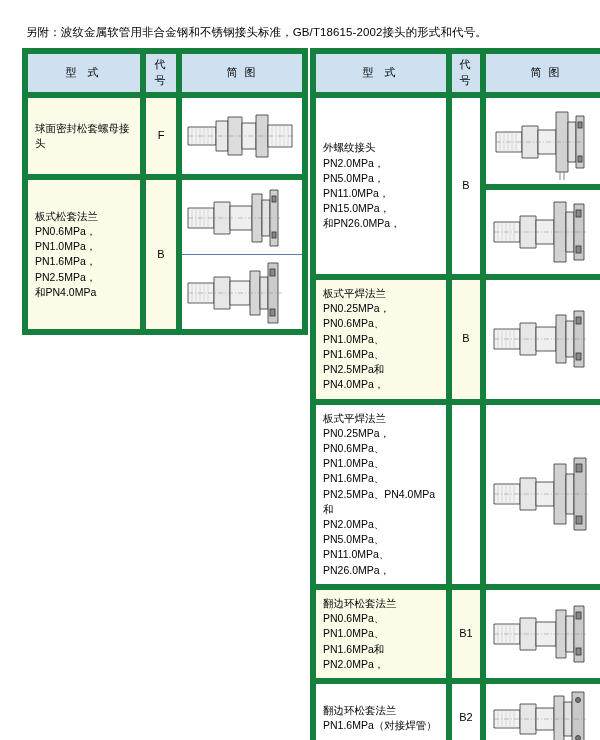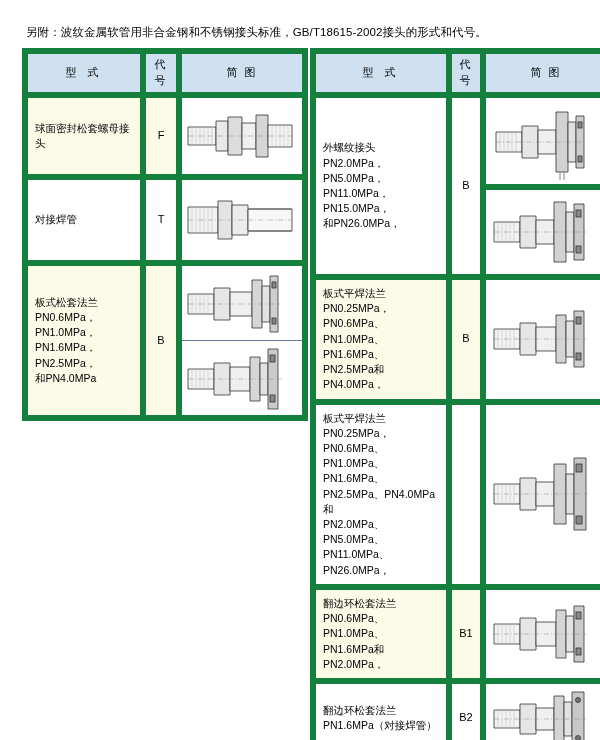--- a/index.html
+++ b/index.html
@@ -136,39 +136,20 @@
                 <path d="M86 26 h24 v22 H86 z" fill="#f4f4f4"></path>
                 <path d="M90 26 v22 M94 26 v22 M98 26 v22 M102 26 v22 M106 26 v22" stroke="#bbb" stroke-width="0.5"></path>
                 <path d="M6 37 h104" stroke="#888" stroke-dasharray="5,2,1,2" stroke-width="0.5"></path>
               </g>
             </svg>
           </td>
         </tr>
 
 
 
-        <tr class="plain" style="height:86px">
-          <td class="name">
-            <span class="nm-line">对接焊管</span>
-          </td>
-          <td class="code">T</td>
-          <td class="pic">
-            <svg width="120" height="78" viewBox="0 0 120 78">
-              <g stroke="#333" fill="none" stroke-width="0.8">
-                <path d="M6 26 h30 v26 H6 z" fill="#f2f2f2"></path>
-                <path d="M10 26 v26 M14 26 v26 M18 26 v26 M22 26 v26 M26 26 v26 M30 26 v26" stroke="#bbb" stroke-width="0.5"></path>
-                <path d="M36 20 h14 v38 H36 z" fill="#e4e4e4"></path>
-                <path d="M50 24 h16 v30 H50 z" fill="#ececec"></path>
-                <path d="M66 28 h44 v22 H66 z" fill="#f7f7f7"></path>
-                <path d="M66 28 h44 M66 50 h44" stroke="#555"></path>
-                <path d="M6 39 h104" stroke="#888" stroke-dasharray="5,2,1,2" stroke-width="0.5"></path>
-              </g>
-            </svg>
-          </td>
-        </tr>
 
         <tr class="shade" style="height:150px">
           <td class="name">
             <span class="nm-line">板式松套法兰</span>
             <span class="nm-line">PN0.6MPa，PN1.0MPa，</span>
             <span class="nm-line">PN1.6MPa，PN2.5MPa，</span>
             <span class="nm-line">和PN4.0MPa</span>
           </td>
           <td class="code">B</td>
           <td class="pic" style="padding:0">

